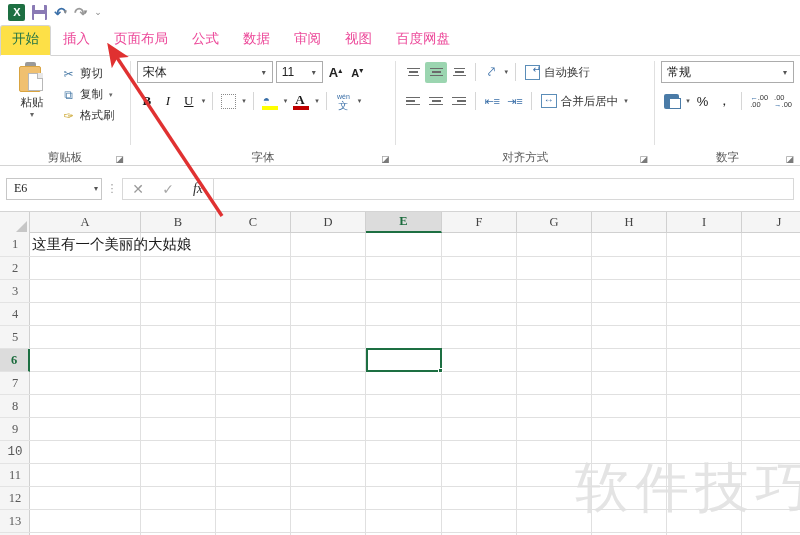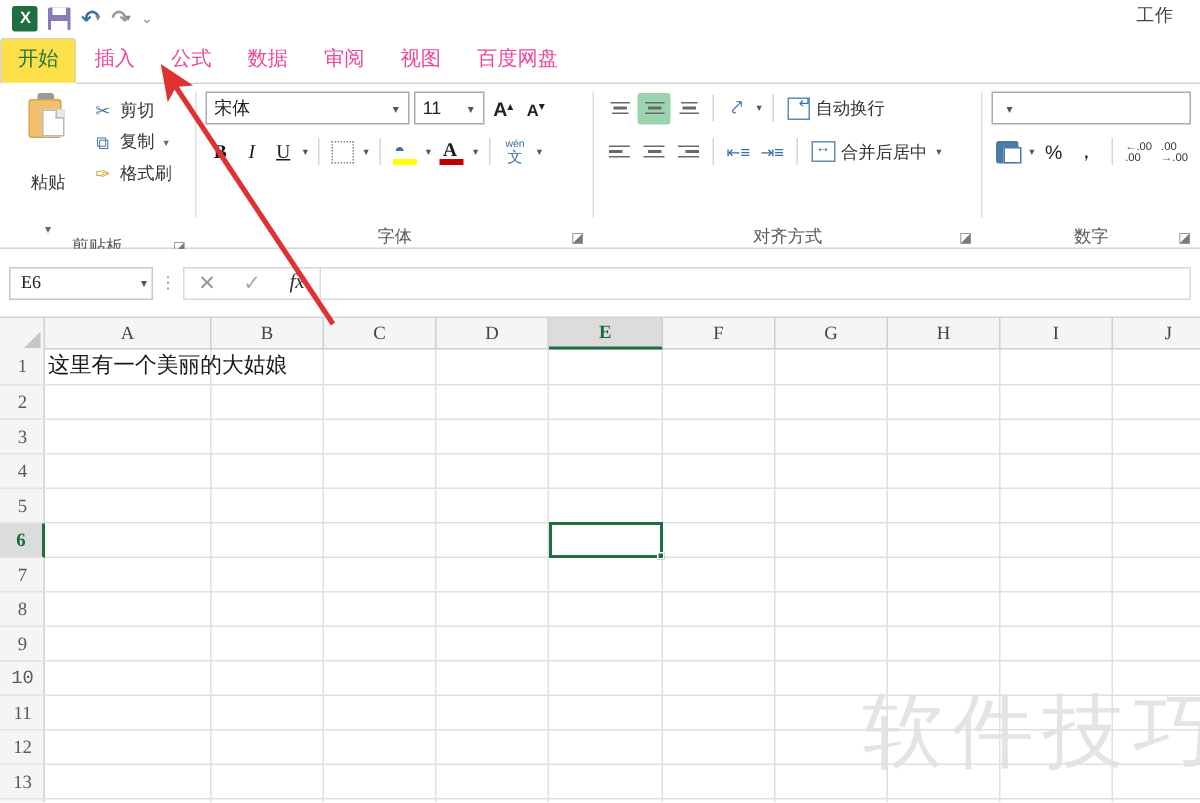--- a/index.html
+++ b/index.html
@@ -71,21 +71,21 @@
   }
   .grp .dlg {
     position: absolute; right: 6px; bottom: 2px; font-size: 9px; color: #7a7a7a;
   }
   .gsep { width: 1px; background: #e0e0e0; margin: 5px 0 20px 0; }
 
   
   .g-clip { width: 130px; }
   .paste-btn {
     width: 52px; display: flex; flex-direction: column; align-items: center;
-    justify-content: flex-start; padding-top: 2px; gap: 19px;
+    justify-content: flex-start; padding-top: 2px;
   }
   .clipboard-icon { width: 30px; height: 32px; position: relative; }
   .cb-body { position: absolute; left: 2px; top: 4px; width: 22px; height: 26px;
     background: #f0c070; border: 1px solid #d9a441; border-radius: 2px; }
   .cb-clip { position: absolute; left: 8px; top: 0px; width: 11px; height: 6px;
     background: #9a9a9a; border-radius: 2px 2px 0 0; }
   .cb-page { position: absolute; left: 11px; top: 11px; width: 15px; height: 18px;
     background: #ffffff; border: 1px solid #b8b8b8; }
   .cb-page:after { content:""; position:absolute; right:-1px; top:-1px; width:5px; height:5px;
     background:#e8e8e8; border-left:1px solid #b8b8b8; border-bottom:1px solid #b8b8b8; }
@@ -231,26 +231,26 @@
           <span class="caret-tiny">▾</span>
         </span>
       <span class="ic">
           <span class="arrow-ic" style="color:#9a9a9a;">↷</span>
           <span class="caret-tiny">▾</span>
         </span>
       <span class="ic">
           <span class="dots-tiny">⌄</span>
         </span>
     </div>
-    <div class="win-title"><span>工作</span></div>
   </div>
 
   <div class="tabstrip">
     <div class="tab active">开始</div>
     <div class="tab">插入</div>
+    <div class="tab">页面布局</div>
     <div class="tab">公式</div>
     <div class="tab">数据</div>
     <div class="tab">审阅</div>
     <div class="tab">视图</div>
     <div class="tab">百度网盘</div>
   </div>
 
   <div class="ribbon">
 
     <div class="grp g-clip">
@@ -407,20 +407,21 @@
         <span>对齐方式</span>
         <span class="dlg">◪</span>
       </div>
     </div>
     <div class="gsep"></div>
 
     <div class="grp g-num">
       <div class="body" style="flex-direction:column;">
         <div class="numrow1">
           <div class="combo numcombo">
+            <span class="cv">常规</span>
             <span class="ca">▾</span>
           </div>
         </div>
         <div class="numrow2">
           <div class="fbtn">
               <span class="acct-ic"></span>
             </div>
           <div class="dd2">▾</div>
           <div class="pct">%</div>
           <div class="comma">，</div>

